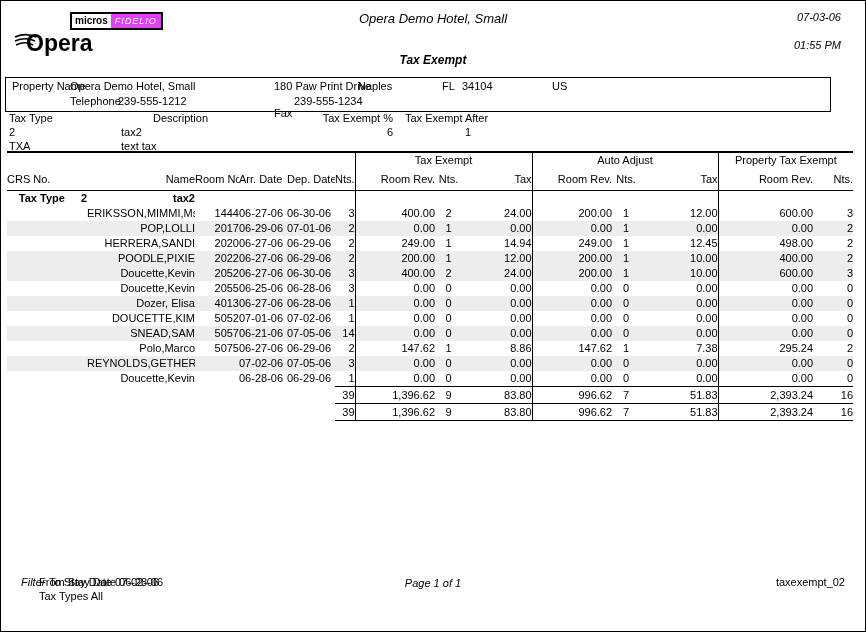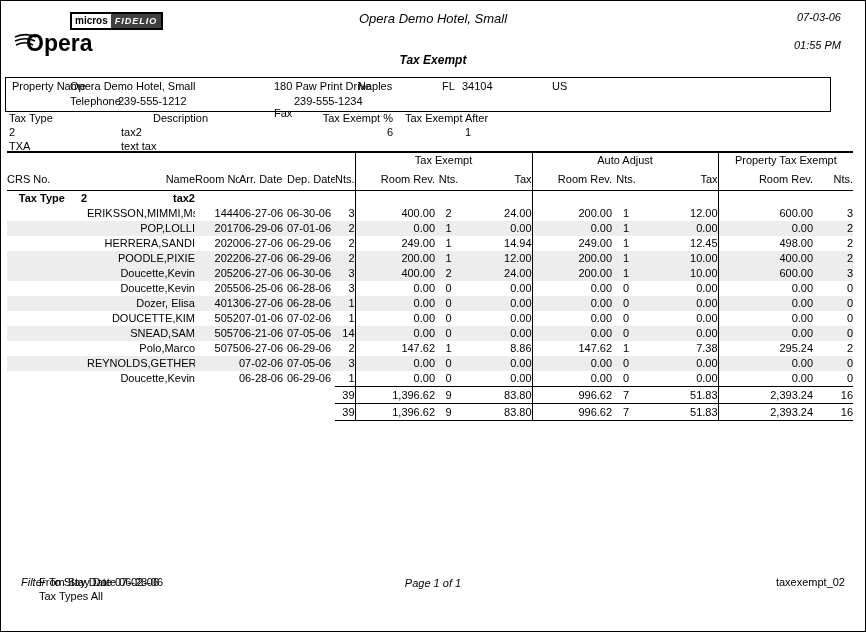--- a/index.html
+++ b/index.html
@@ -4,21 +4,21 @@
 <style>
   html,body{margin:0;padding:0;background:#fff;}
   .page{
     position:relative;width:866px;height:632px;box-sizing:border-box;
     border:1px solid #000;background:#fff;color:#000;
     font-family:"Liberation Sans",sans-serif;font-size:11px;overflow:hidden;
   }
   
   .logo-badge{position:absolute;left:22px;top:11px;display:flex;border:2px solid #000;height:14px;line-height:14px;margin-left:47px;}
   .logo-badge .micros{background:#fff;color:#000;font-weight:bold;font-size:10px;padding:0 3px;}
-  .logo-badge .fidelio{background:#404040;color:#fff;font-weight:bold;font-style:italic;font-size:9px;padding:0 4px;letter-spacing:1px;}
+  .logo-badge .fidelio{background:#d946ef;color:#fff;font-weight:normal;font-style:italic;font-size:9px;padding:0 4px;letter-spacing:1px;}
   .opera-logo{position:absolute;left:12px;top:27px;}
   .hotel-name{position:absolute;left:0;top:10px;width:100%;text-align:center;font-style:italic;font-size:13px;}
   .run-date{position:absolute;right:24px;top:10px;font-style:italic;}
   .run-time{position:absolute;right:24px;top:38px;font-style:italic;}
   .report-title{position:absolute;left:0;top:52px;width:100%;text-align:center;font-style:italic;font-weight:bold;font-size:12px;}
   
   .prop-box{position:absolute;left:4px;top:76px;width:824px;height:33px;border:1px solid #000;}
   .prop-box span{position:absolute;white-space:nowrap;}
   .p-label{left:6px;top:2px;}
   .p-name{left:64px;top:2px;}

